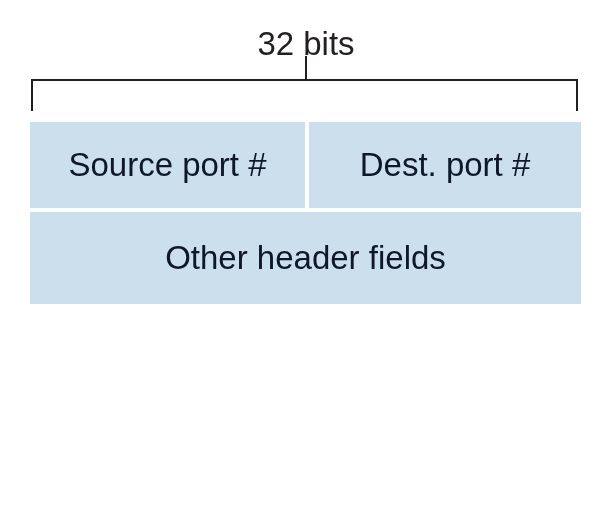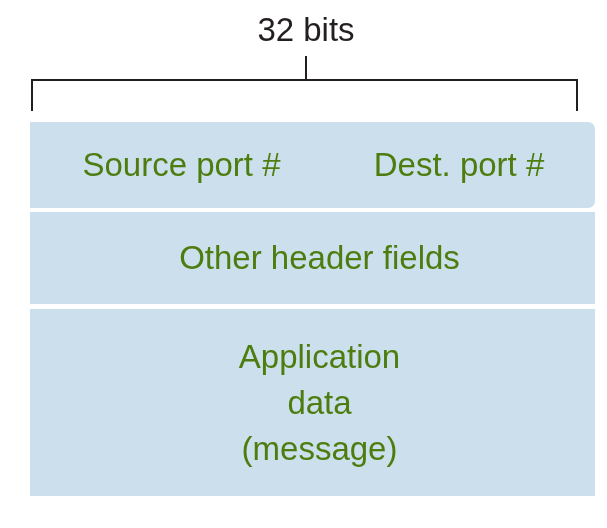--- a/index.html
+++ b/index.html
@@ -11,21 +11,21 @@
     position: relative;
     width: 607px;
     height: 528px;
     background: #ffffff;
     overflow: hidden;
     font-family: "Liberation Sans", "DejaVu Sans", sans-serif;
     color: #231f20;
   }
   .bits-label {
     position: absolute;
-    top: 10px;
+    top: 24px;
     left: 306px;
     transform: translateX(-50%);
     font-size: 33px;
     line-height: 1.2;
     white-space: nowrap;
     color: #231f20;
   }
   .line {
     position: absolute;
     background: #231f20;
@@ -51,35 +51,33 @@
   .tick-right { left: 576px; }
   .field {
     position: absolute;
     background: #cbe0ec;
     display: flex;
     align-items: center;
     justify-content: center;
     text-align: center;
     font-size: 33px;
     line-height: 46px;
-    color: #4d7c0f;
-    padding-left: 14px;
+    color: #0f172a;
   }
   .field-source {
     left: 30px;
     top: 122px;
     width: 275px;
     height: 86px;
   }
   .field-dest {
     left: 309px;
     top: 122px;
     width: 272px;
     height: 86px;
-    border-radius: 7px;
   }
   .field-other {
     left: 30px;
     top: 212px;
     width: 551px;
     height: 92px;
     text-align: right;
   }
   .field-appdata {
     left: 30px;
@@ -108,21 +106,14 @@
   </div>
 
   <div class="field field-dest">
     <span>Dest. port #</span>
   </div>
 
   <div class="field field-other">
     <span>Other header fields</span>
   </div>
 
-  <div class="field field-appdata">
-    <div class="lines">
-      <span>Application</span>
-      <span>data</span>
-      <span>(message)</span>
-    </div>
-  </div>
 
 </div>
 
 </body></html>

